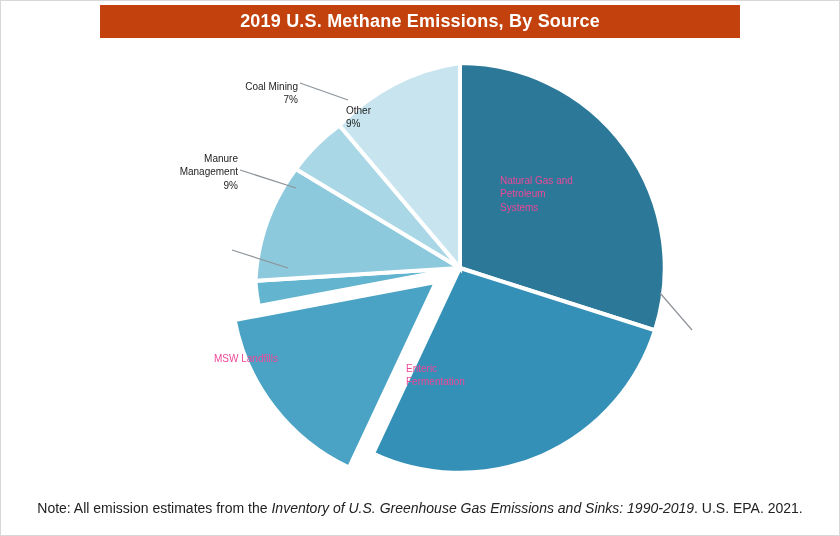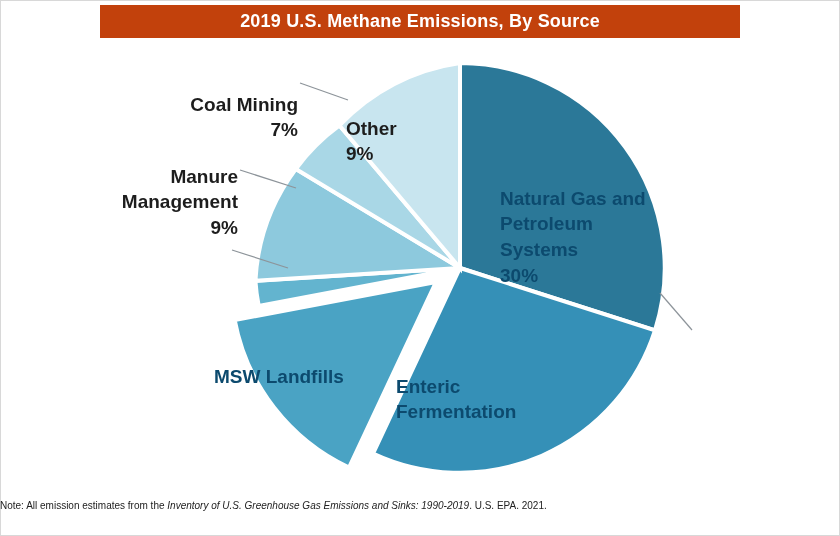--- a/index.html
+++ b/index.html
@@ -45,37 +45,38 @@
     width: 840px;
     height: 460px;
   }
   svg.pie {
     position: absolute;
     left: 0;
     top: 0;
   }
   .label {
     position: absolute;
-    font-size: 19px;
-    font-weight: bold;
+    font-size: 10px;
+    font-weight: normal;
     line-height: 1.35;
     color: #1d1d1d;
     white-space: pre-line;
   }
   .label.inside {
-    color: #0c4a6e;
+    color: #ec4899;
   }
   .label.center { text-align: left; }
   .label.right { text-align: right; }
   .note {
     position: absolute;
     left: 0;
     top: 500px;
     width: 840px;
-    font-size: 10px;
+    text-align: center;
+    font-size: 14px;
     color: #222222;
   }
   .note i { font-style: italic; }
 </style>
 </head>
 <body>
 
 <div class="frame"></div>
 
 <div class="title-bar">
@@ -105,24 +106,23 @@
     <line x1="300" y1="45" x2="348" y2="62" stroke="#8d949a" stroke-width="1.2"></line>
     <line x1="240" y1="132" x2="296" y2="150" stroke="#8d949a" stroke-width="1.2"></line>
     <line x1="232" y1="212" x2="288" y2="230" stroke="#8d949a" stroke-width="1.2"></line>
     <line x1="660" y1="255" x2="692" y2="292" stroke="#8d949a" stroke-width="1.2"></line>
   </svg>
 
   <div class="label inside center" style="left:500px; top:122px; width:190px;">
     <span>Natural Gas and
 Petroleum
 Systems</span>
-    <div>30%</div>
   </div>
 
-  <div class="label inside center" style="left:396px; top:310px; width:190px;">
+  <div class="label inside center" style="left:406px; top:310px; width:190px;">
     <span>Enteric
 Fermentation</span>
   </div>
 
   <div class="label inside center" style="left:214px; top:300px; width:185px;">
     <span>MSW Landfills</span>
   </div>
 
 
   <div class="label right" style="left:40px; top:100px; width:198px;">

